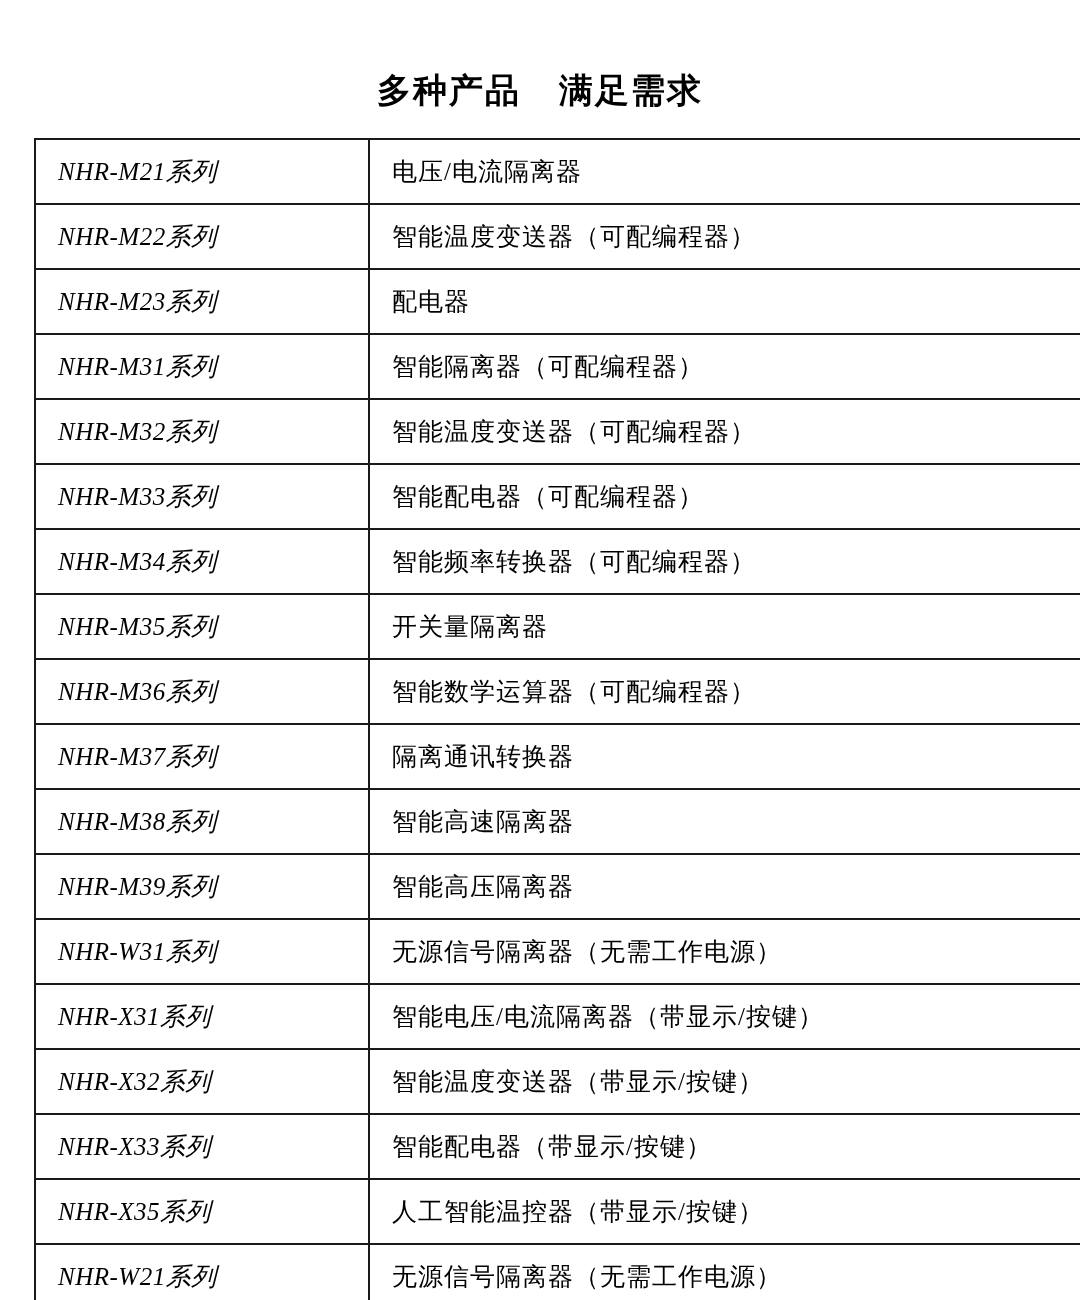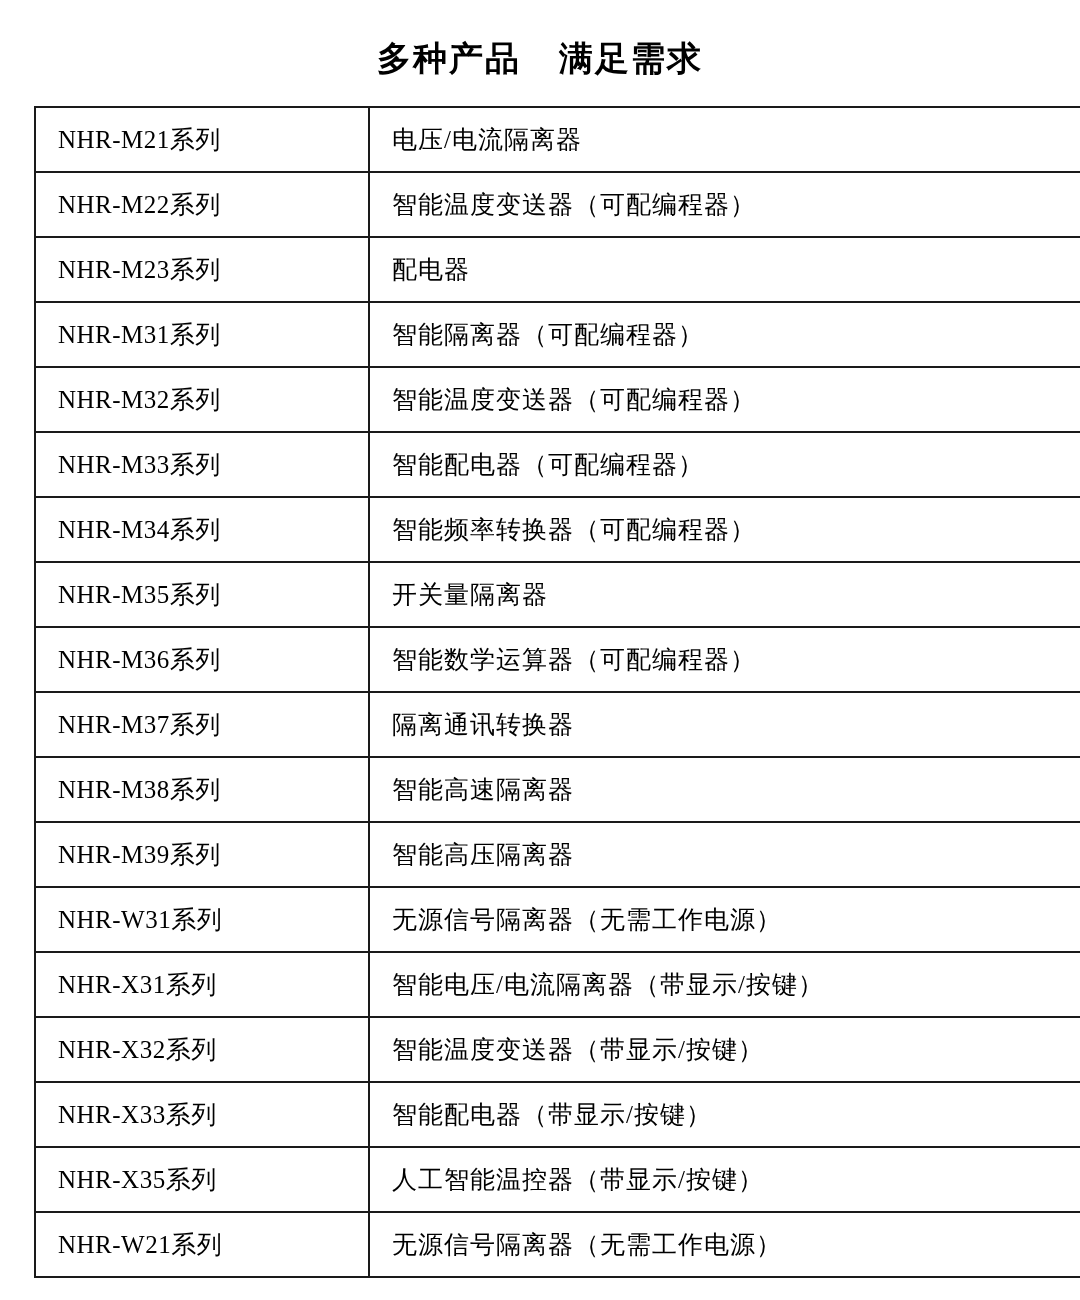--- a/index.html
+++ b/index.html
@@ -21,20 +21,21 @@
     box-sizing: border-box;
   }
   .title {
     text-align: center;
     font-size: 34px;
     font-weight: bold;
     letter-spacing: 2px;
     padding-top: 36px;
     padding-bottom: 24px;
     font-family: "Liberation Serif", "DejaVu Serif", serif;
+    margin-top: 32px;
   }
   .title .gap {
     display: inline-block;
     width: 38px;
   }
   .table-wrap {
     padding: 0 34px 0 34px;
   }
   table.product-table {
     border-collapse: collapse;
@@ -48,20 +49,21 @@
     vertical-align: middle;
     font-size: 25px;
     line-height: 1.2;
     white-space: nowrap;
     overflow: hidden;
   }
   td.col-series {
     width: 310px;
     font-family: "Liberation Serif", "DejaVu Serif", serif;
     letter-spacing: 0.5px;
+    font-style: italic;
   }
   td.col-desc {
     width: 702px;
     font-family: "Liberation Serif", "DejaVu Serif", serif;
     letter-spacing: 1px;
   }
 </style>
 </head>
 <body>
 

